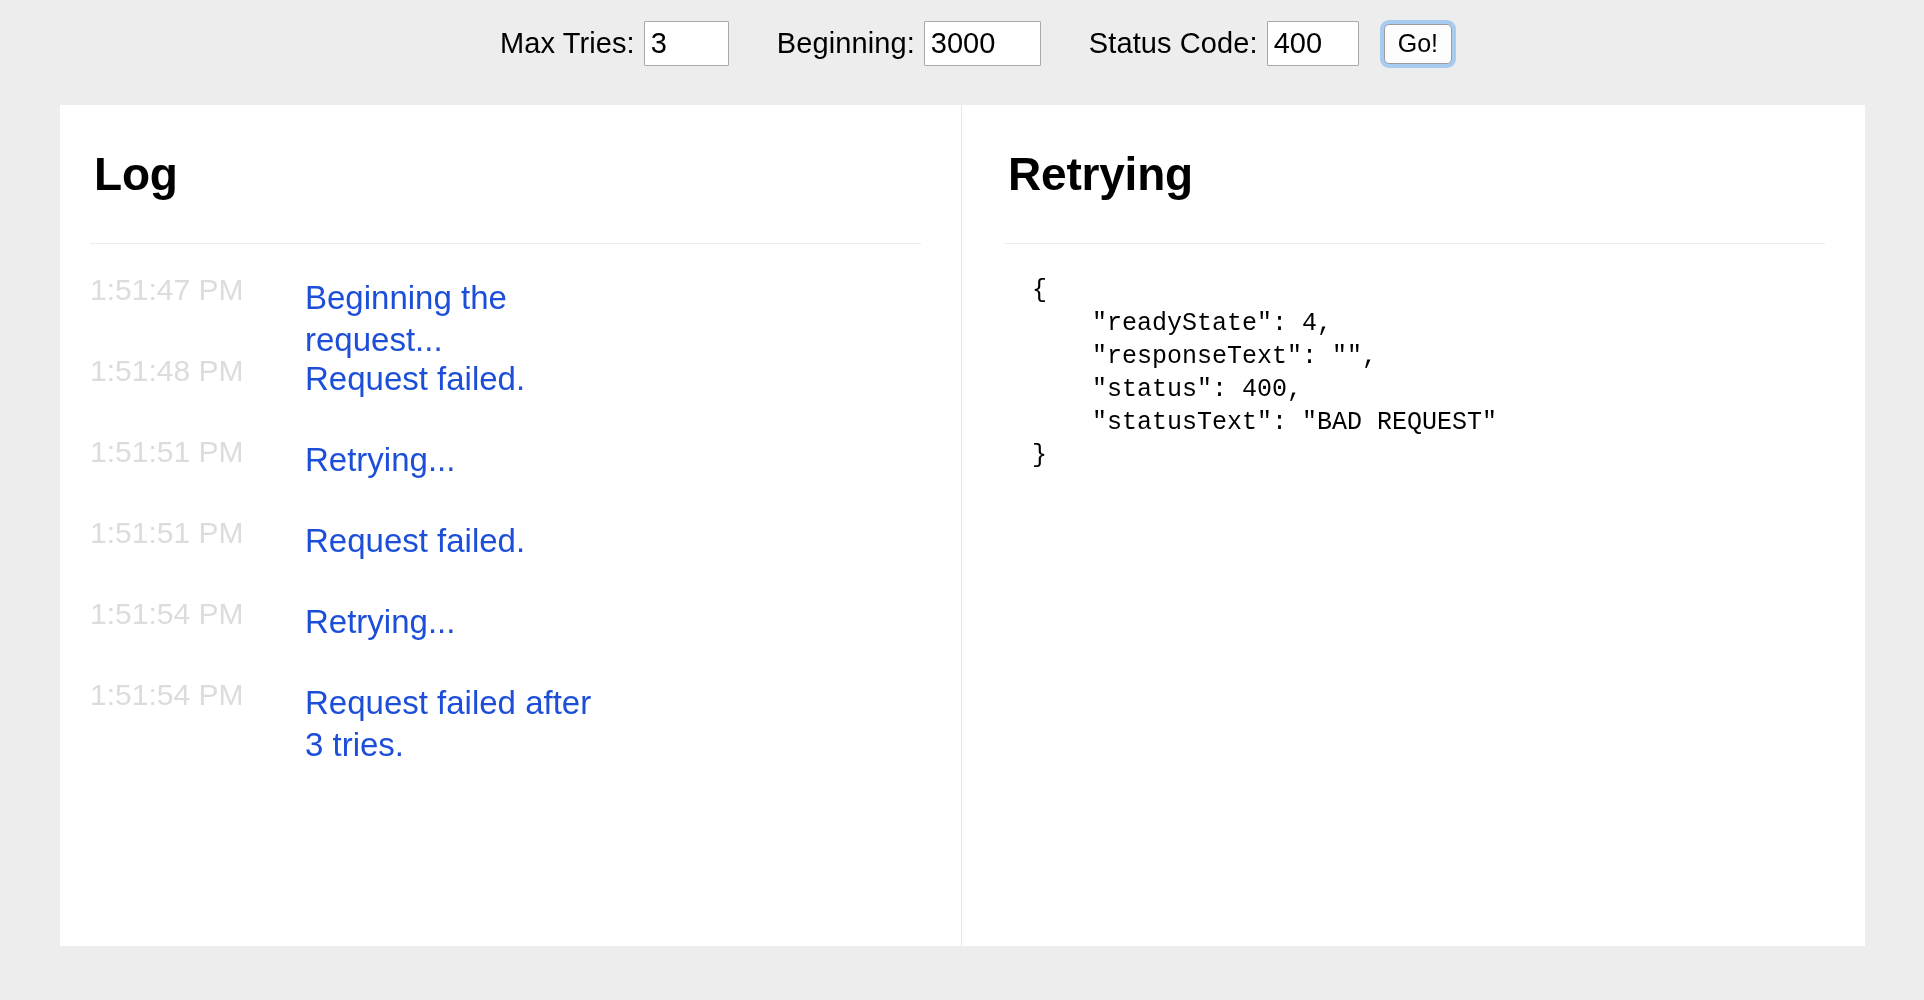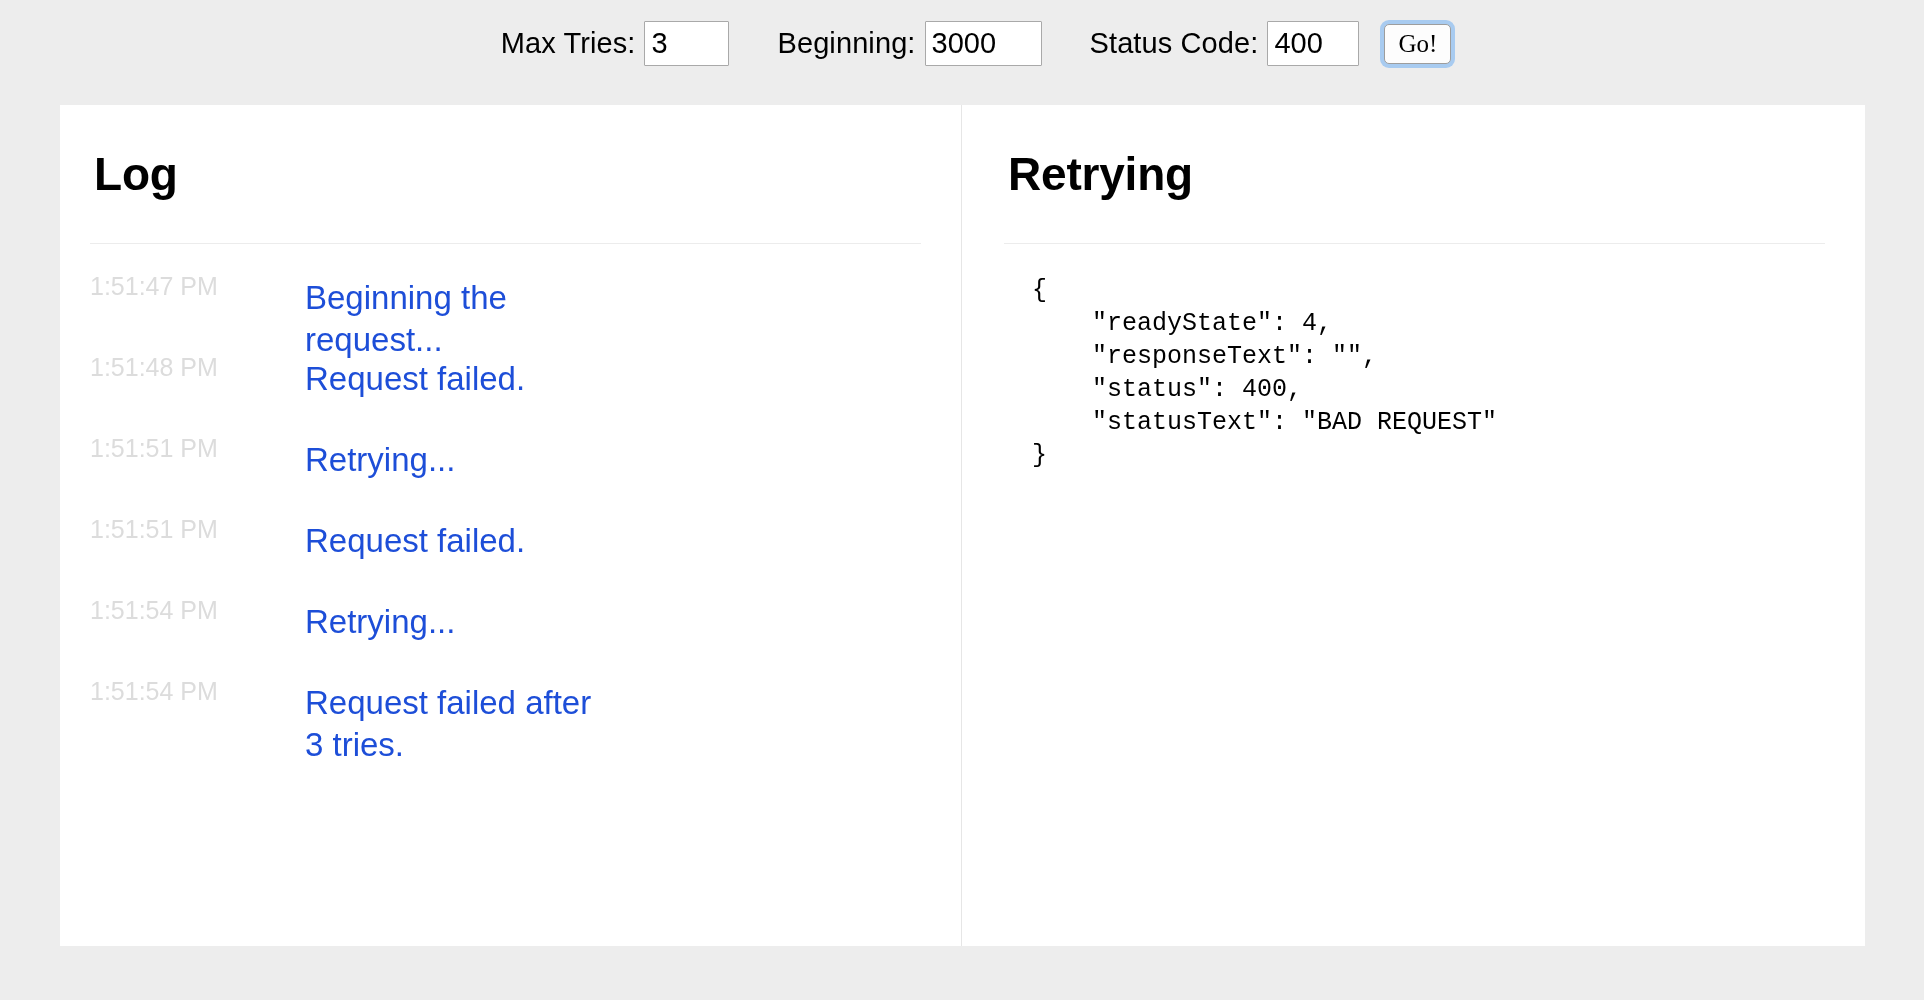--- a/index.html
+++ b/index.html
@@ -57,21 +57,21 @@
   .spacer-sm { width: 16px; }
 
   .go-wrap {
     margin-left: 21px;
     padding: 4px;
     border-radius: 9px;
     background: #a8cbf0;
     display: inline-flex;
   }
   .go-btn {
-    font-family: Liberation Serif, serif;
+    font-family: Liberation Sans, sans-serif;
     font-size: 25px;
     line-height: 1;
     color: #000;
     background: #fdfdfd;
     border: 1px solid #9d9d9d;
     border-radius: 5px;
     padding: 6px 13px 7px 13px;
     cursor: pointer;
   }
 
@@ -121,21 +121,21 @@
     margin-top: 25px;
   }
   .log-row {
     display: flex;
     align-items: flex-start;
     height: 81px;
   }
   .log-time {
     width: 215px;
     flex: 0 0 215px;
-    font-size: 25px;
+    font-size: 30px;
     color: #dcdcdc;
     line-height: 1.25;
     padding-top: 2px;
   }
   .log-msg {
     font-size: 33px;
     color: #1d4ed8;
     line-height: 1.28;
     max-width: 300px;
     margin-top: 8px;

